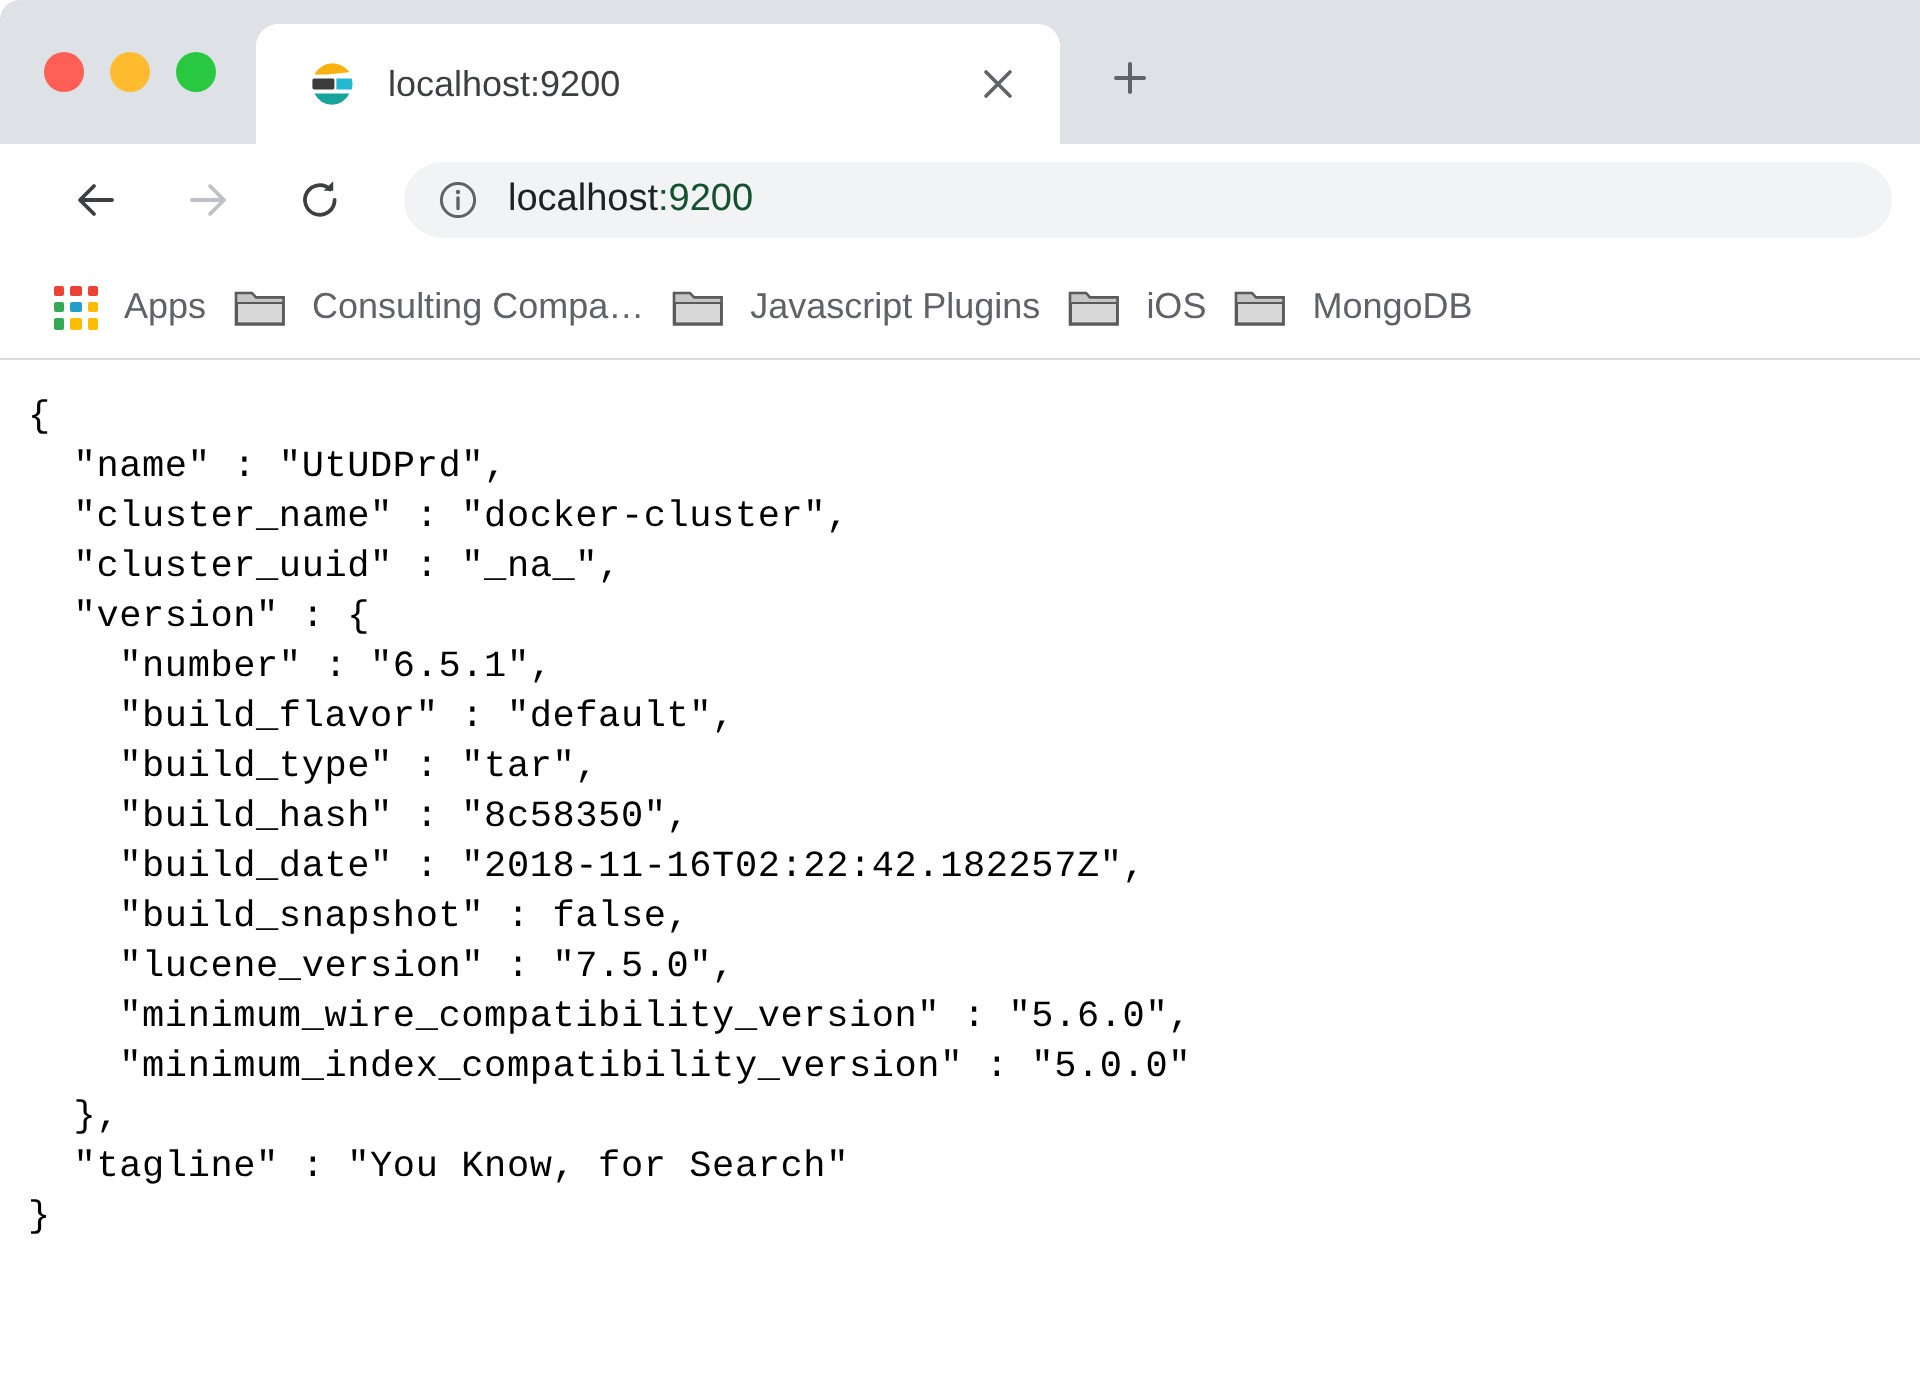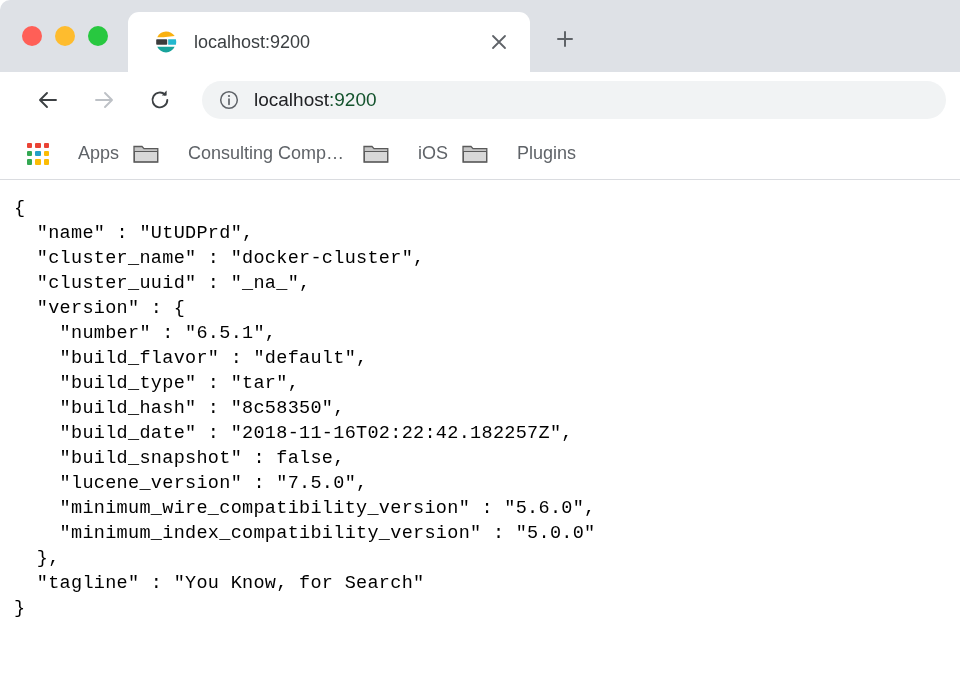--- a/index.html
+++ b/index.html
@@ -111,21 +111,20 @@
     padding: 0 10px;
     border-bottom: 1px solid #dadce0;
     overflow: hidden;
   }
   .bm {
     display: flex; align-items: center;
     flex: 0 0 auto;
     padding: 5px 7px;
     border-radius: 4px;
     max-width: 230px;
-    gap: 16px;
   }
   .bm-label {
     margin-left: 13px;
     font-size: 18px;
     color: #5f6368;
     white-space: nowrap;
     overflow: hidden;
     text-overflow: ellipsis;
   }
   .apps-grid {
@@ -247,39 +246,48 @@
   <div class="bm">
     <span class="folder-icon">
       <svg width="26" height="21" viewBox="0 0 26 21">
         <path d="M1 3.5 h8 l2 2.2 h13.8 v13.5 h-23.8 z" fill="#c6c6c6" stroke="#5a5a5a" stroke-width="1.3"></path>
         <rect x="1.5" y="8.5" width="23" height="10.2" fill="#d8d8d8" stroke="#5a5a5a" stroke-width="1"></rect>
       </svg>
     </span>
     <span class="bm-label">Consulting Compa…</span>
   </div>
 
-
   <div class="bm">
     <span class="folder-icon">
       <svg width="26" height="21" viewBox="0 0 26 21">
         <path d="M1 3.5 h8 l2 2.2 h13.8 v13.5 h-23.8 z" fill="#c6c6c6" stroke="#5a5a5a" stroke-width="1.3"></path>
         <rect x="1.5" y="8.5" width="23" height="10.2" fill="#d8d8d8" stroke="#5a5a5a" stroke-width="1"></rect>
       </svg>
     </span>
-    <span class="bm-label">iOS</span>
+    <span class="bm-label">Javascript Plugins</span>
   </div>
 
   <div class="bm">
     <span class="folder-icon">
       <svg width="26" height="21" viewBox="0 0 26 21">
         <path d="M1 3.5 h8 l2 2.2 h13.8 v13.5 h-23.8 z" fill="#c6c6c6" stroke="#5a5a5a" stroke-width="1.3"></path>
         <rect x="1.5" y="8.5" width="23" height="10.2" fill="#d8d8d8" stroke="#5a5a5a" stroke-width="1"></rect>
       </svg>
     </span>
-    <span class="bm-label">Plugins</span>
+    <span class="bm-label">iOS</span>
+  </div>
+
+  <div class="bm">
+    <span class="folder-icon">
+      <svg width="26" height="21" viewBox="0 0 26 21">
+        <path d="M1 3.5 h8 l2 2.2 h13.8 v13.5 h-23.8 z" fill="#c6c6c6" stroke="#5a5a5a" stroke-width="1.3"></path>
+        <rect x="1.5" y="8.5" width="23" height="10.2" fill="#d8d8d8" stroke="#5a5a5a" stroke-width="1"></rect>
+      </svg>
+    </span>
+    <span class="bm-label">MongoDB</span>
   </div>
 
 </div>
 
 <div class="page">
   <pre class="json">{
   "name" : "UtUDPrd",
   "cluster_name" : "docker-cluster",
   "cluster_uuid" : "_na_",
   "version" : {

